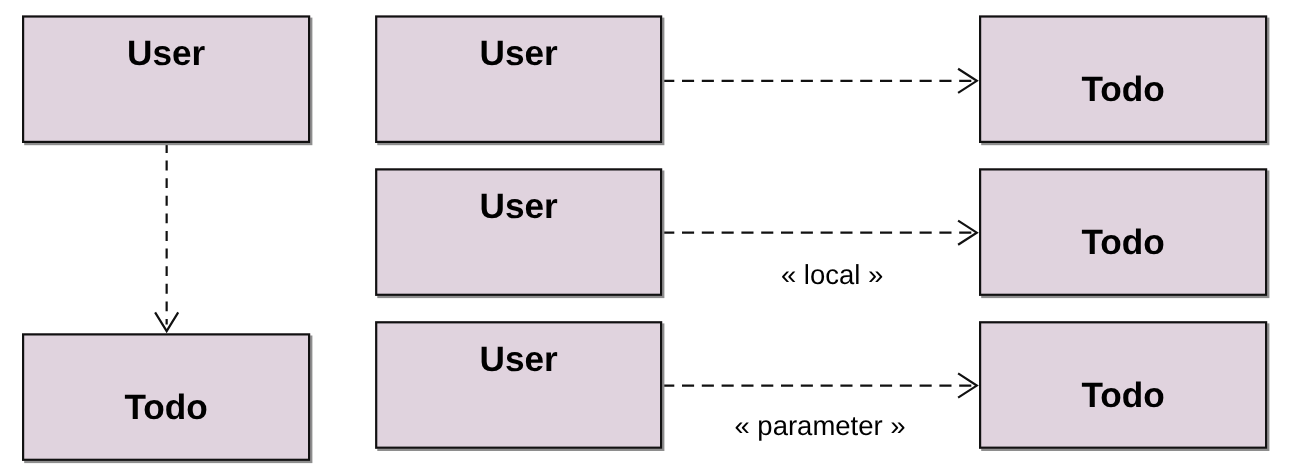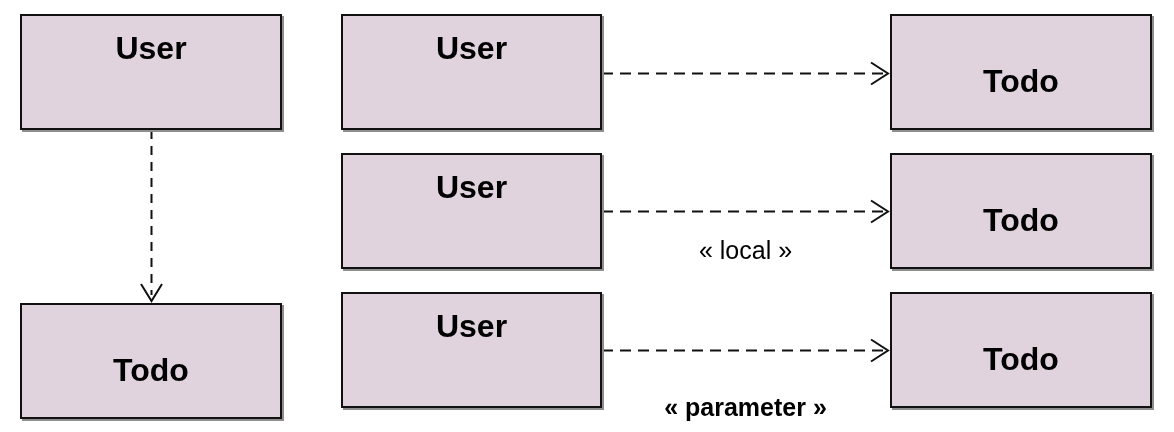--- a/index.html
+++ b/index.html
@@ -62,22 +62,22 @@
   .stereo {
     position: absolute;
     left: 601px;
     width: 289px;
     text-align: center;
     font-size: 25px;
     line-height: 25px;
     color: var(--text, #000000);
   }
   .stereo-row1 { top: 100px; }
-  .stereo-row2 { top: 238px; }
-  .stereo-row3 { top: 395px; font-weight: bold; }
+  .stereo-row2 { top: 238px; padding-left: 11px; }
+  .stereo-row3 { top: 375px; }
 
   .arrow-stroke {
     stroke: var(--arrow, #111111);
     stroke-width: 2;
     fill: none;
   }
   .dash-h { stroke-dasharray: 11 7; }
   .dash-v { stroke-dasharray: 9 7; }
 </style>
 </head>

